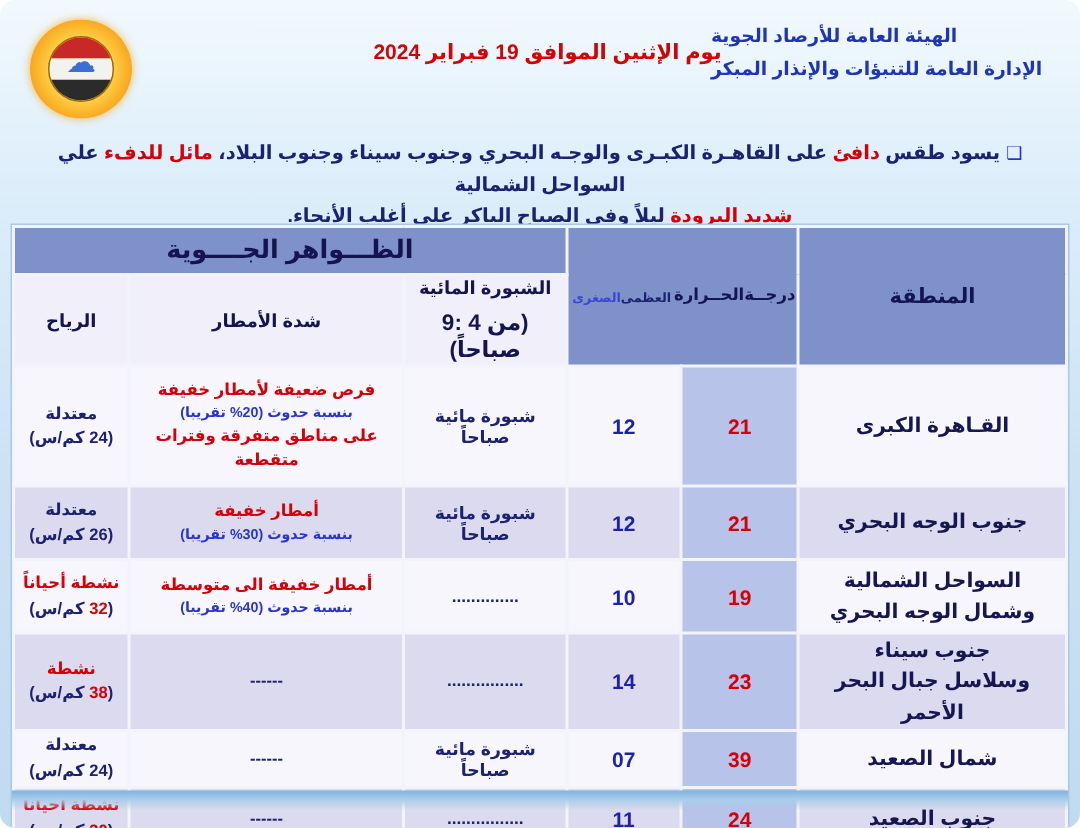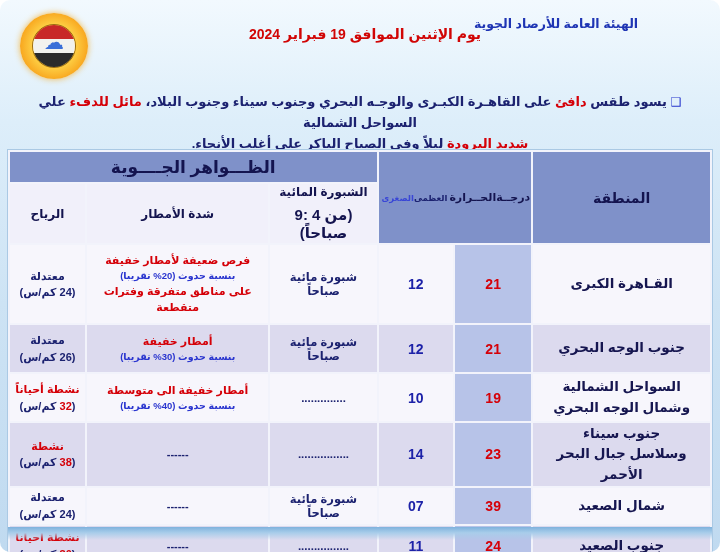--- a/index.html
+++ b/index.html
@@ -68,20 +68,21 @@
       <div class="logo-stripe red"></div>
       <div class="logo-stripe white">
         <span class="logo-cloud">☁</span>
       </div>
       <div class="logo-stripe black"></div>
     </div>
   </div>
 
   <div class="agency">
     <div>الهيئة العامة للأرصاد الجوية</div>
+    <div>الإدارة العامة للتنبؤات والإنذار المبكر</div>
   </div>
 
   <div class="title-block">
     <div class="date-line">يوم الإثنين الموافق 19 فبراير 2024</div>
   </div>
 
   <div class="summary"><span class="bullet">❑</span><span><span class="c-navy">يسود طقس </span><span class="c-red">دافئ</span><span class="c-navy"> على القاهـرة الكبـرى والوجـه البحري وجنوب سيناء وجنوب البلاد، </span><span class="c-red">مائل للدفء</span><span class="c-navy"> علي السواحل الشمالية
 </span><span class="c-red">شديد البرودة</span><span class="c-navy"> ليلاً وفي الصباح الباكر على أغلب الأنحاء.</span></span></div>
 
   <table class="fc-table">

